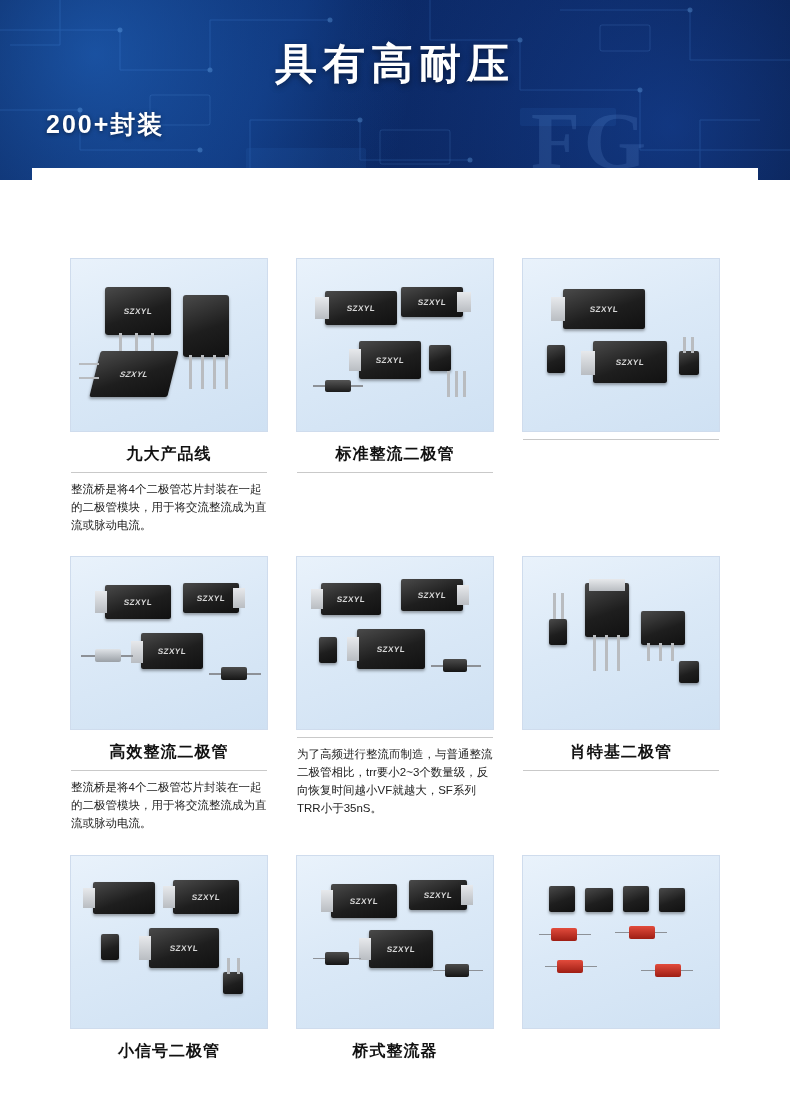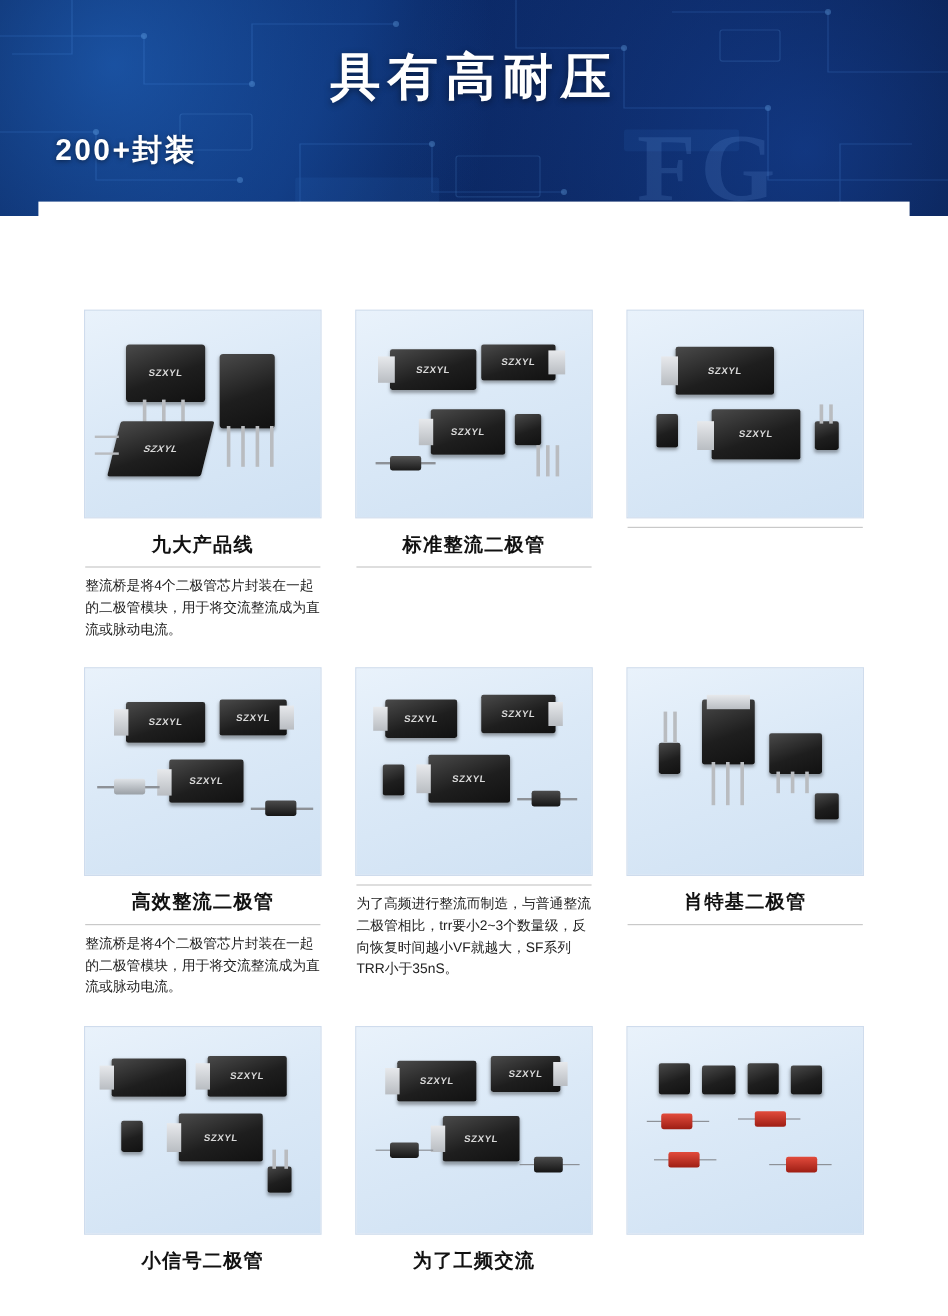--- a/index.html
+++ b/index.html
@@ -396,21 +396,21 @@
         <div class="term" style="left:62px;top:82px;width:12px;height:22px;"></div>
         <div class="axial" style="left:16px;top:96px;width:48px;height:14px;">
           <div class="wire" style="left:0;top:6px;width:48px;"></div>
           <div class="body" style="left:12px;top:0px;width:24px;height:13px;background:linear-gradient(180deg,#4c4c4c 0%,#151515 100%);"></div>
         </div>
         <div class="axial" style="left:136px;top:108px;width:50px;height:14px;">
           <div class="wire" style="left:0;top:6px;width:50px;"></div>
           <div class="body" style="left:12px;top:0px;width:24px;height:13px;background:linear-gradient(180deg,#4c4c4c 0%,#151515 100%);"></div>
         </div>
       </div>
-      <div class="card-title">为了工频交流</div>
+      <div class="card-title">桥式整流器</div>
 
     </div>
 
     <div class="cell">
       <div class="photo">
         <div class="pkg" style="left:26px;top:30px;width:26px;height:26px;"></div>
         <div class="pkg" style="left:62px;top:32px;width:28px;height:24px;"></div>
         <div class="pkg" style="left:100px;top:30px;width:26px;height:26px;"></div>
         <div class="pkg" style="left:136px;top:32px;width:26px;height:24px;"></div>
         <div class="axial" style="left:16px;top:72px;width:52px;height:14px;">

